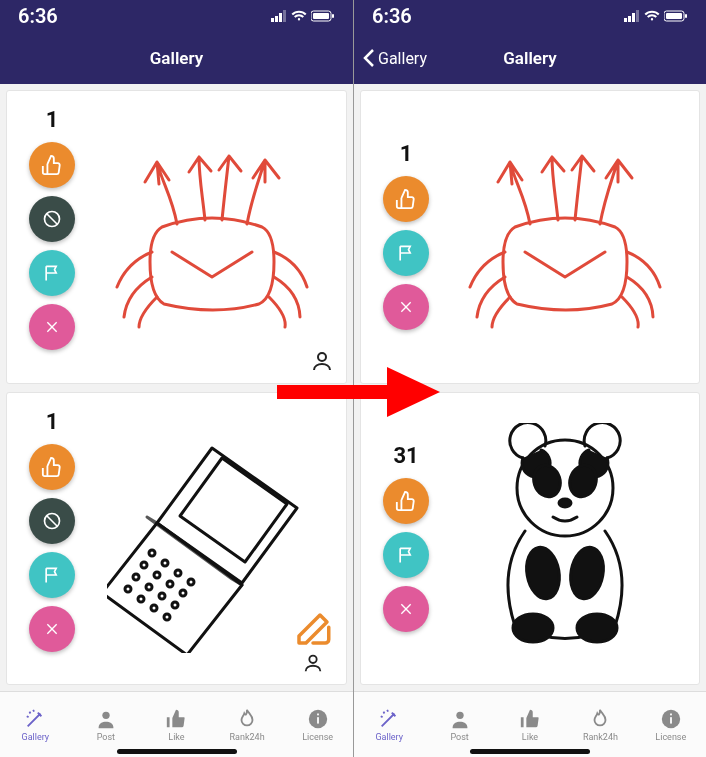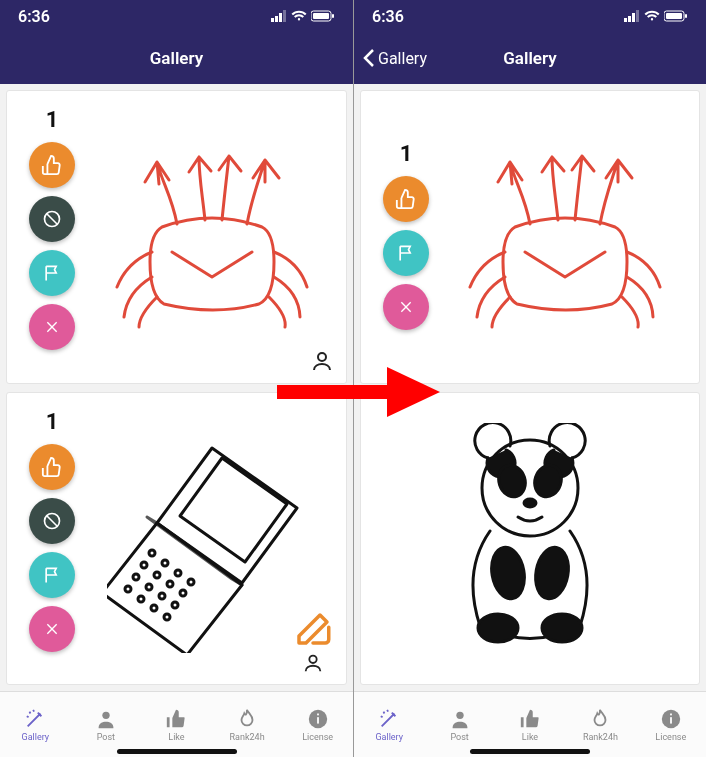--- a/index.html
+++ b/index.html
@@ -22,21 +22,21 @@
   }
   .phone + .phone { border-left: 1px solid #999; }
   .status-bar {
     height: 32px;
     background: #2d2766;
     color: #fff;
     display: flex;
     align-items: center;
     justify-content: space-between;
     padding: 0 18px;
-    font-size: 16px;
+    font-size: 20px;
     font-weight: 600;
   }
   .status-icons { display: flex; align-items: center; gap: 4px; }
   .nav-bar {
     height: 52px;
     background: #2d2766;
     color: #fff;
     display: flex;
     align-items: center;
     justify-content: center;
@@ -390,20 +390,39 @@
           <path d="M98 78 C95 50 92 35 92 15 M92 15 l-10 15 M92 15 l12 14"></path>
           <path d="M140 82 C145 55 152 38 158 18 M158 18 l-12 18 M158 18 l14 18 M158 18 l0 22"></path>
           <path d="M115 78 C118 48 120 32 122 14 M122 14 l-10 14 M122 14 l12 15"></path>
           <path d="M45 110 q-25 10 -35 35 M45 135 q-25 15 -28 40 M50 155 q-18 18 -18 30"></path>
           <path d="M167 110 q25 10 33 35 M167 135 q25 15 26 40 M162 155 q18 18 16 30"></path>
         </svg>
       </div>
     </div>
 
     <div class="card">
+      <div class="card-side" style="padding-top:40px">
+        <div class="like-count">31</div>
+        <div class="circ-btn bg-orange">
+          <svg width="22" height="22" viewBox="0 0 24 24" fill="none" stroke="#fff" stroke-width="2">
+              <path d="M7 22V11M2 13v7a2 2 0 002 2h13.3a2 2 0 002-1.7l1.1-8a2 2 0 00-2-2.3H14V5a3 3 0 00-3-3l-4 9"></path>
+            </svg>
+        </div>
+        <div class="circ-btn bg-teal">
+          <svg width="20" height="20" viewBox="0 0 24 24" fill="none" stroke="#fff" stroke-width="2">
+              <path d="M5 21V4m0 0h12l-2 4 2 4H5"></path>
+            </svg>
+        </div>
+        <div class="circ-btn bg-pink">
+          <svg width="16" height="16" viewBox="0 0 24 24" stroke="#fff" stroke-width="2">
+              <line x1="5" y1="5" x2="19" y2="19"></line>
+              <line x1="19" y1="5" x2="5" y2="19"></line>
+            </svg>
+        </div>
+      </div>
       <div class="drawing">
         <svg width="200" height="230" viewBox="0 0 200 230" fill="none" stroke="#111" stroke-width="3" stroke-linecap="round" stroke-linejoin="round">
           <circle cx="100" cy="65" r="48"></circle>
           <path d="M58 35 a18 18 0 1 1 22 -12"></path>
             <path d="M58 35 a14 14 0 1 0 18 -8" fill="#111"></path>
           <path d="M142 35 a18 18 0 1 0 -22 -12"></path>
             <path d="M142 35 a14 14 0 1 1 -18 -8" fill="#111"></path>
           <ellipse cx="82" cy="58" rx="13" ry="16" fill="#111" transform="rotate(-18 82 58)"></ellipse>
           <ellipse cx="118" cy="58" rx="13" ry="16" fill="#111" transform="rotate(18 118 58)"></ellipse>
           <ellipse cx="100" cy="80" rx="6" ry="4" fill="#111"></ellipse>

